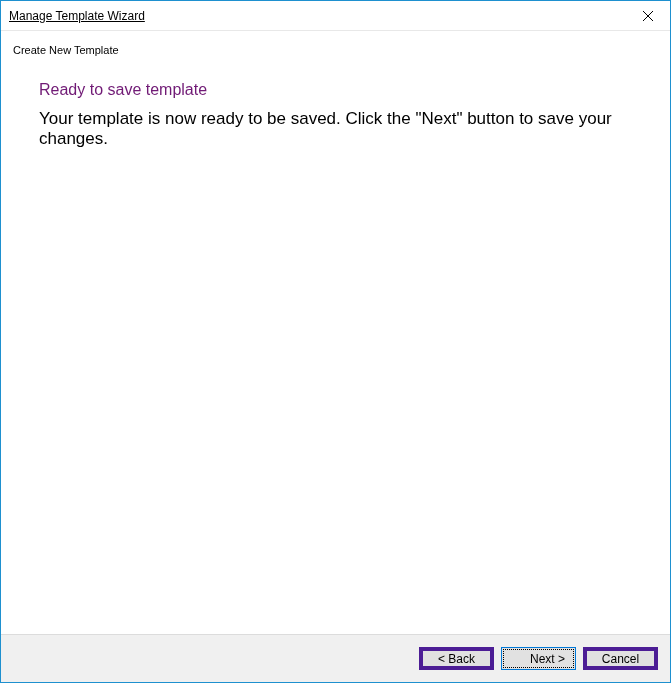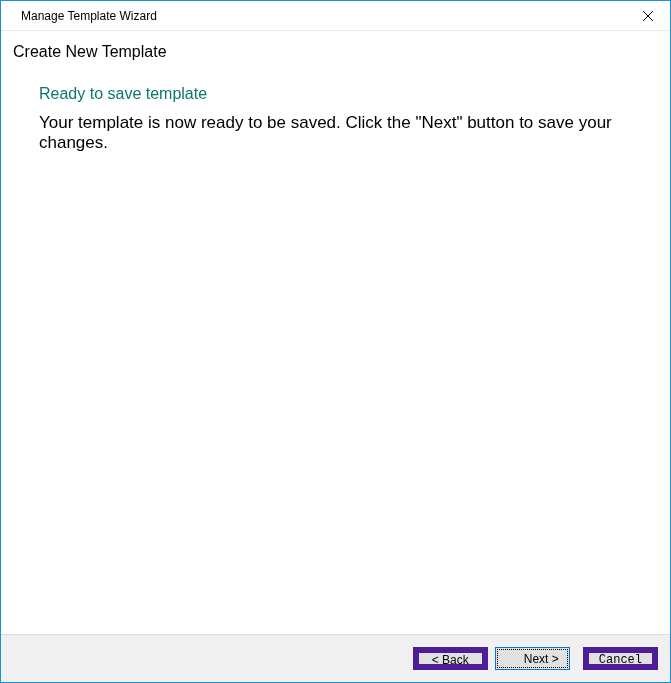--- a/index.html
+++ b/index.html
@@ -21,23 +21,24 @@
       border: 1px solid #1e90cf;
       display: flex;
       flex-direction: column;
       background: #ffffff;
     }
     .titlebar {
       height: 30px;
       display: flex;
       align-items: center;
       justify-content: space-between;
-      padding-left: 20px;
+      padding-left: 8px;
       background: #ffffff;
       border-bottom: 1px solid #e8e8e8;
+      text-decoration: underline;
     }
     .titlebar-title {
       font-size: 12px;
       color: #000000;
     }
     .titlebar-close {
       width: 45px;
       height: 29px;
       display: flex;
       align-items: center;
@@ -45,30 +46,30 @@
       cursor: pointer;
     }
     .titlebar-close svg {
       width: 10px;
       height: 10px;
     }
     .subtitle-area {
       padding: 12px 12px 8px 12px;
     }
     .subtitle {
-      font-size: 16px;
+      font-size: 11px;
       color: #000000;
     }
     .content {
       flex: 1;
       padding: 16px 28px 0 38px;
     }
     .heading {
       font-size: 16px;
-      color: #0f766e;
+      color: #701a75;
       margin-bottom: 10px;
       font-weight: 400;
     }
     .description {
       font-size: 17px;
       color: #000000;
     }
     .footer {
       height: 48px;
       border-top: 1px solid #dcdcdc;
@@ -78,34 +79,33 @@
       justify-content: flex-end;
       padding-right: 12px;
       gap: 7px;
     }
     .btn {
       min-width: 75px;
       height: 23px;
       font-family: "Segoe UI", Tahoma, sans-serif;
       font-size: 12px;
       background: #e1e1e1;
-      border: 6px solid #4c1d95;
+      border: 4px solid #4c1d95;
       cursor: pointer;
       padding: 0 10px;
       color: #000000;
     }
     .btn.default {
       border: 1px solid #0078d7;
       outline: 1px dotted #000000;
       outline-offset: -3px;
       text-align: right;
     }
     .btn.cancel {
-      margin-left: 6px;
-      font-family: Liberation Mono, monospace;
+      margin-left: 0;
     }
   </style>
 </head>
 <body>
 
 <div class="window">
   <div class="titlebar">
     <span class="titlebar-title">Manage Template Wizard</span>
     <div class="titlebar-close">
       <svg viewBox="0 0 10 10">

